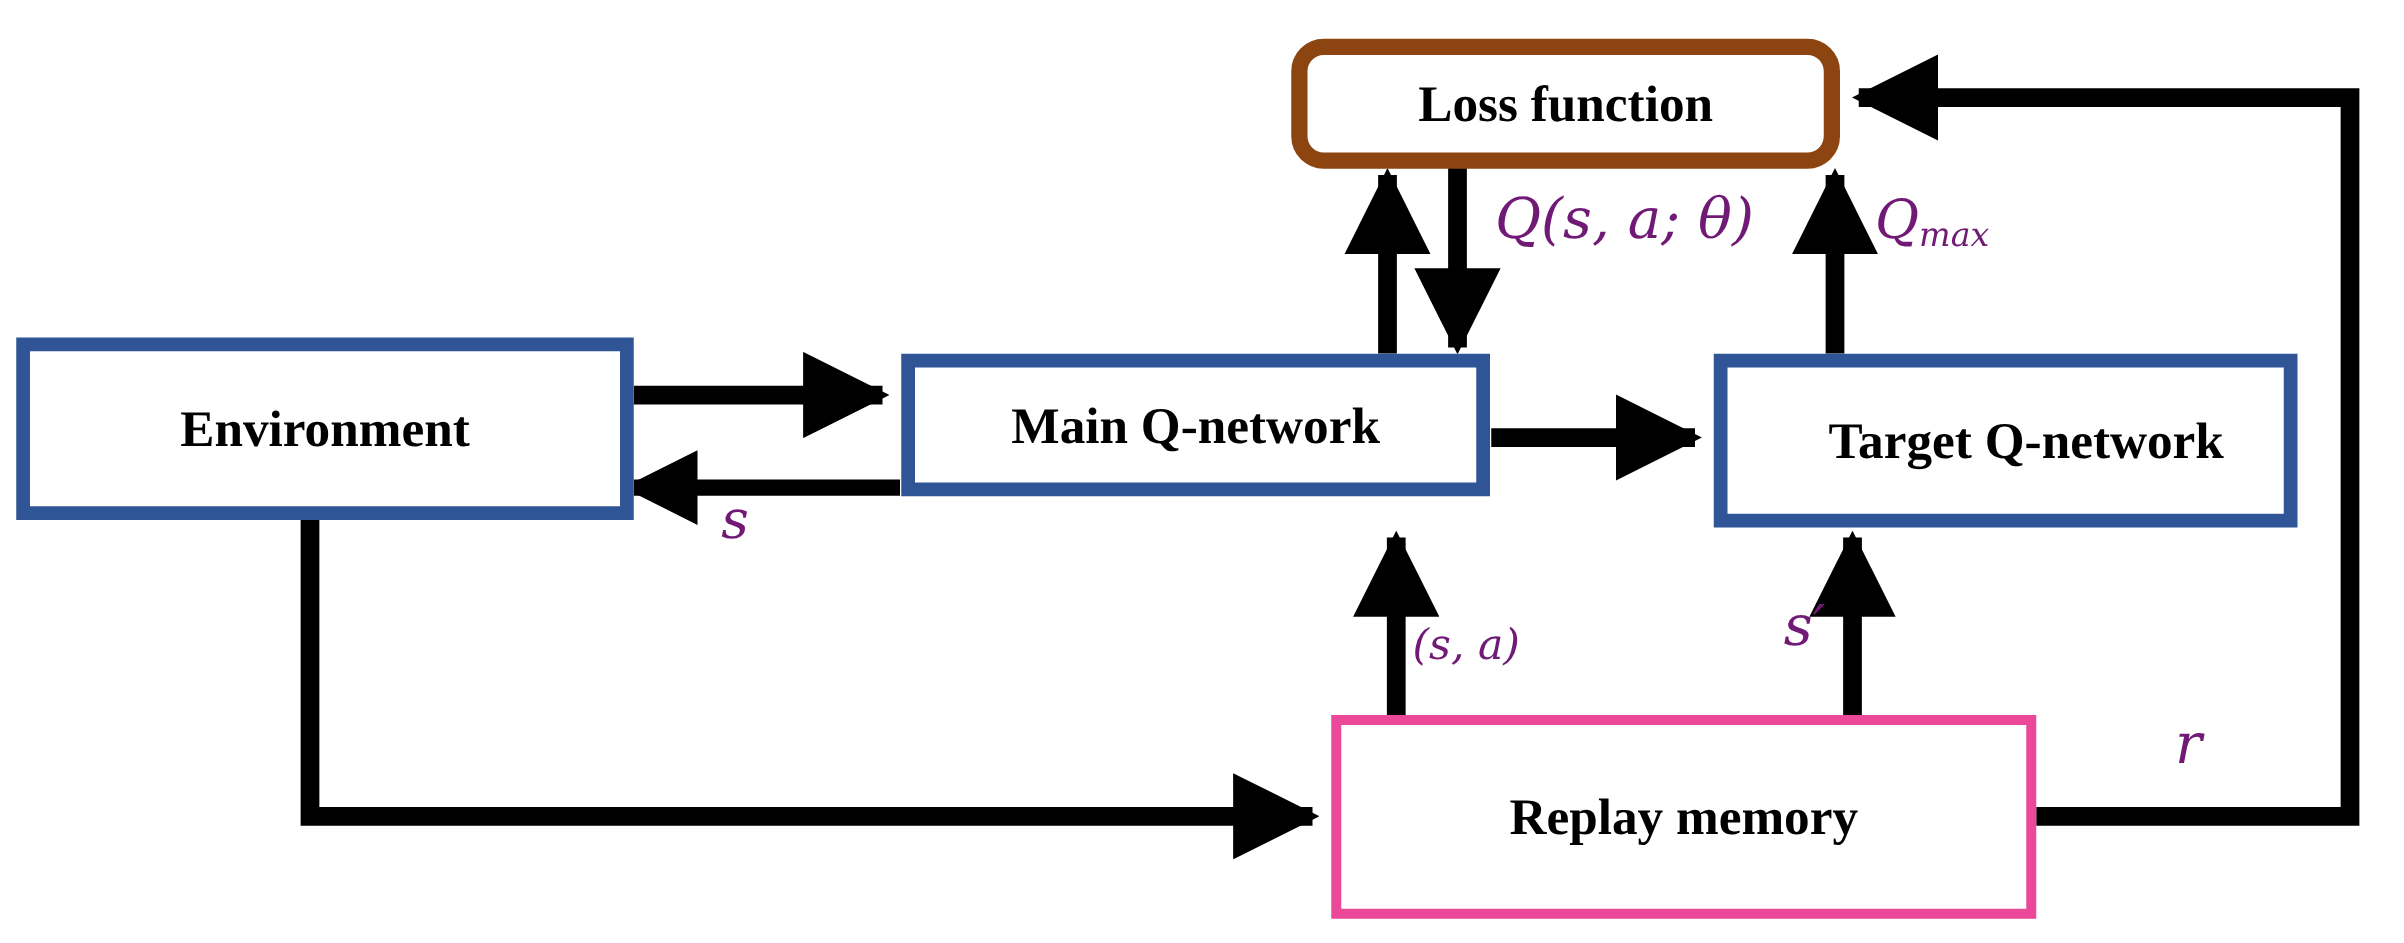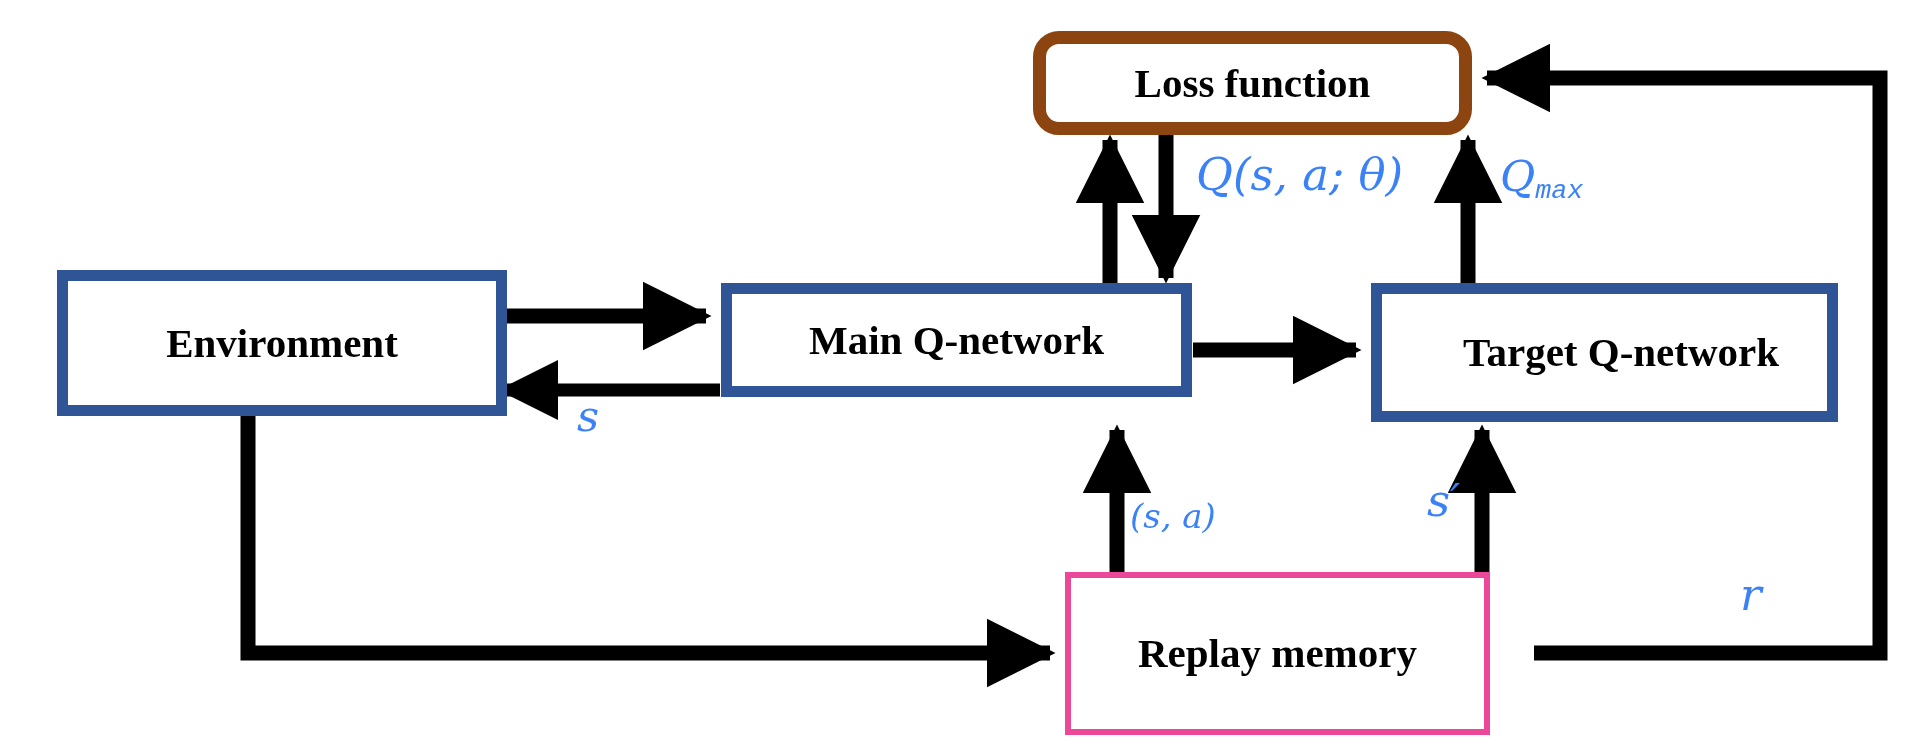--- a/index.html
+++ b/index.html
@@ -4,23 +4,23 @@
 <style>
   html,body{margin:0;padding:0;background:#ffffff;}
   #root{position:relative;width:1923px;height:754px;background:#ffffff;
         font-family:"Liberation Serif", serif; overflow:hidden;}
   svg#wires{position:absolute;left:0;top:0;width:1923px;height:754px;}
   .node{position:absolute;background:#ffffff;display:flex;align-items:center;
         justify-content:center;box-sizing:border-box;}
   .node .label{font-family:"Liberation Serif", serif;font-weight:bold;color:#000000;
         white-space:nowrap;line-height:1;}
   .mathlabel{position:absolute;font-family:"DejaVu Serif", serif;font-style:italic;
-        color:#3b82f6;white-space:nowrap;line-height:1;}
+        color:#701a75;white-space:nowrap;line-height:1;}
   .mathlabel sub{font-size:0.62em;font-style:italic;vertical-align:baseline;
-        position:relative;top:0.28em;font-family:Liberation Mono, monospace;}
+        position:relative;top:0.28em;}
 </style>
 </head>
 <body>
 
 <div id="root">
 
   <svg id="wires" viewBox="0 0 1923 754">
     <defs>
       <marker id="ah" viewBox="0 0 10 10" refX="9.2" refY="5" markerWidth="4.6" markerHeight="4.6" orient="auto-start-reverse">
         <path d="M 0 0 L 10 5 L 0 10 z" fill="#000000"></path>
@@ -61,37 +61,37 @@
 
     <g>
       <path d="M 248 414 L 248 653 L 1050 653" stroke="#000000" stroke-width="15" fill="none" marker-end="url(#ah)"></path>
     </g>
 
     <g>
       <path d="M 1534 653 L 1880 653 L 1880 78 L 1487 78" stroke="#000000" stroke-width="15" fill="none" marker-end="url(#ah)"></path>
     </g>
   </svg>
 
-  <div class="node" style="left:13px;top:270px;width:450px;height:146px;border:11px solid #2F5597;margin-left:44px;">
+  <div class="node" style="left:13px;top:270px;width:494px;height:146px;border:11px solid #2F5597;">
     <span class="label" style="font-size:41px;">Environment</span>
   </div>
 
   <div class="node" style="left:721px;top:283px;width:471px;height:114px;border:11px solid #2F5597;">
     <span class="label" style="font-size:41px;">Main Q-network</span>
   </div>
 
   <div class="node" style="left:1371px;top:283px;width:467px;height:139px;border:11px solid #2F5597;">
     <span class="label" style="font-size:41px;margin-left:33px;">Target Q-network</span>
   </div>
 
   <div class="node" style="left:1033px;top:31px;width:439px;height:104px;border:13px solid #8C4511;border-radius:26px;">
     <span class="label" style="font-size:41px;">Loss function</span>
   </div>
 
-  <div class="node" style="left:1065px;top:572px;width:425px;height:163px;border:6px solid #ec4899;">
+  <div class="node" style="left:1065px;top:572px;width:564px;height:163px;border:8px solid #ec4899;">
     <span class="label" style="font-size:41px;">Replay memory</span>
   </div>
 
   <div class="mathlabel" style="left:1196px;top:152px;font-size:45px;">Q(s, a; θ)</div>
 
   <div class="mathlabel" style="left:1500px;top:155px;font-size:43px;">
     <span>Q</span><sub>max</sub>
   </div>
 
   <div class="mathlabel" style="left:577px;top:395px;font-size:43px;">s</div>

